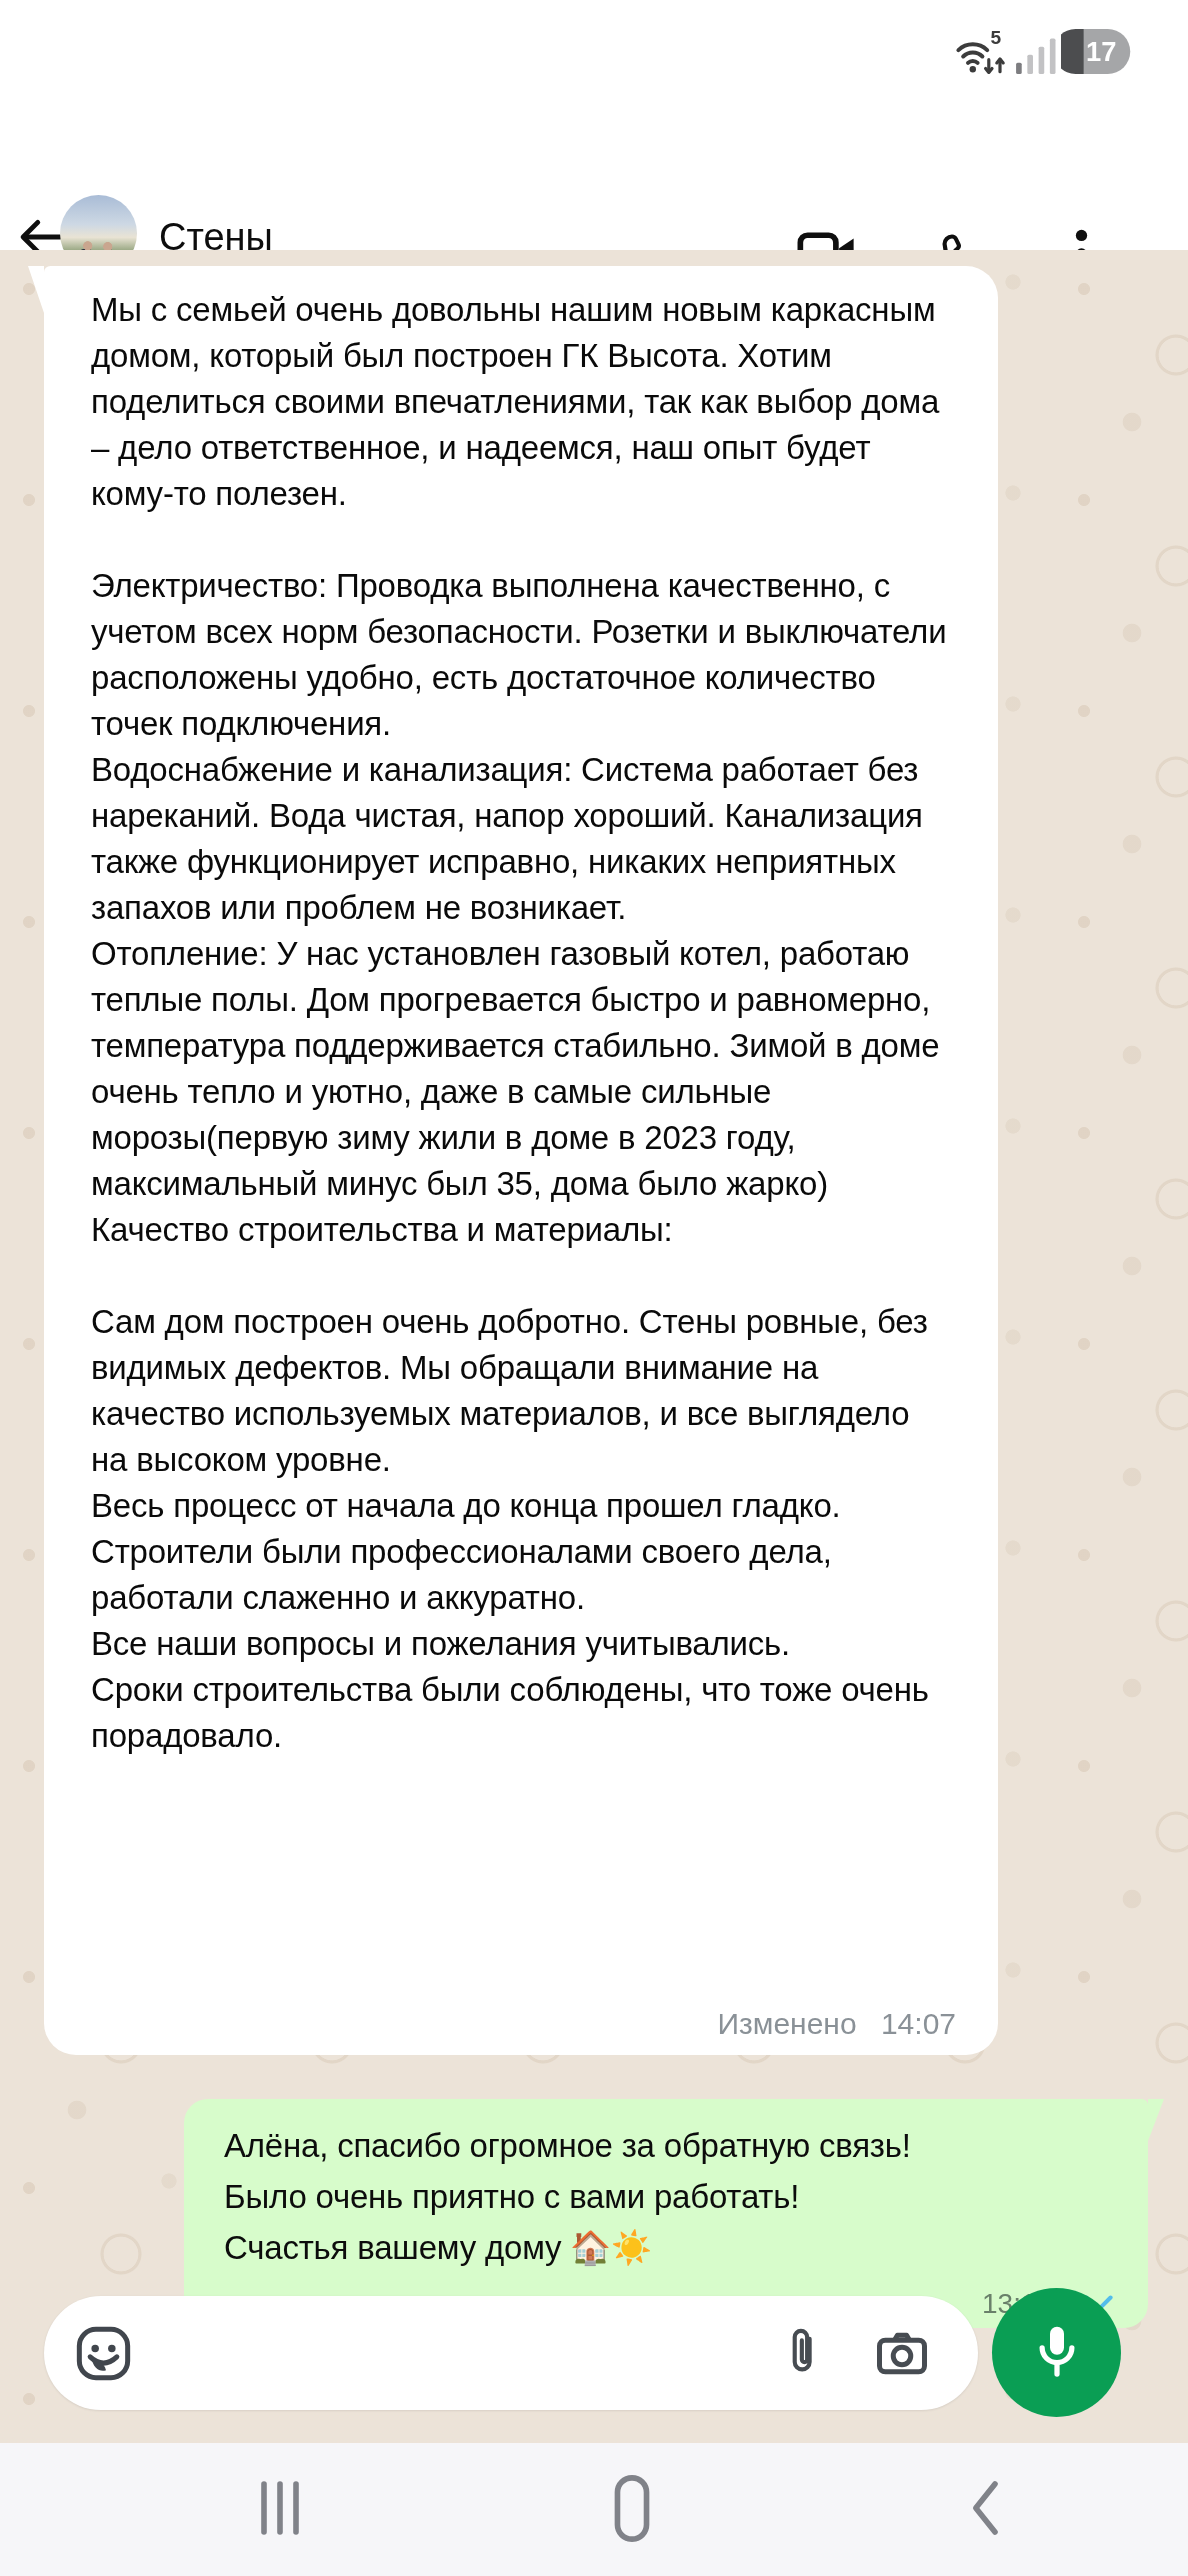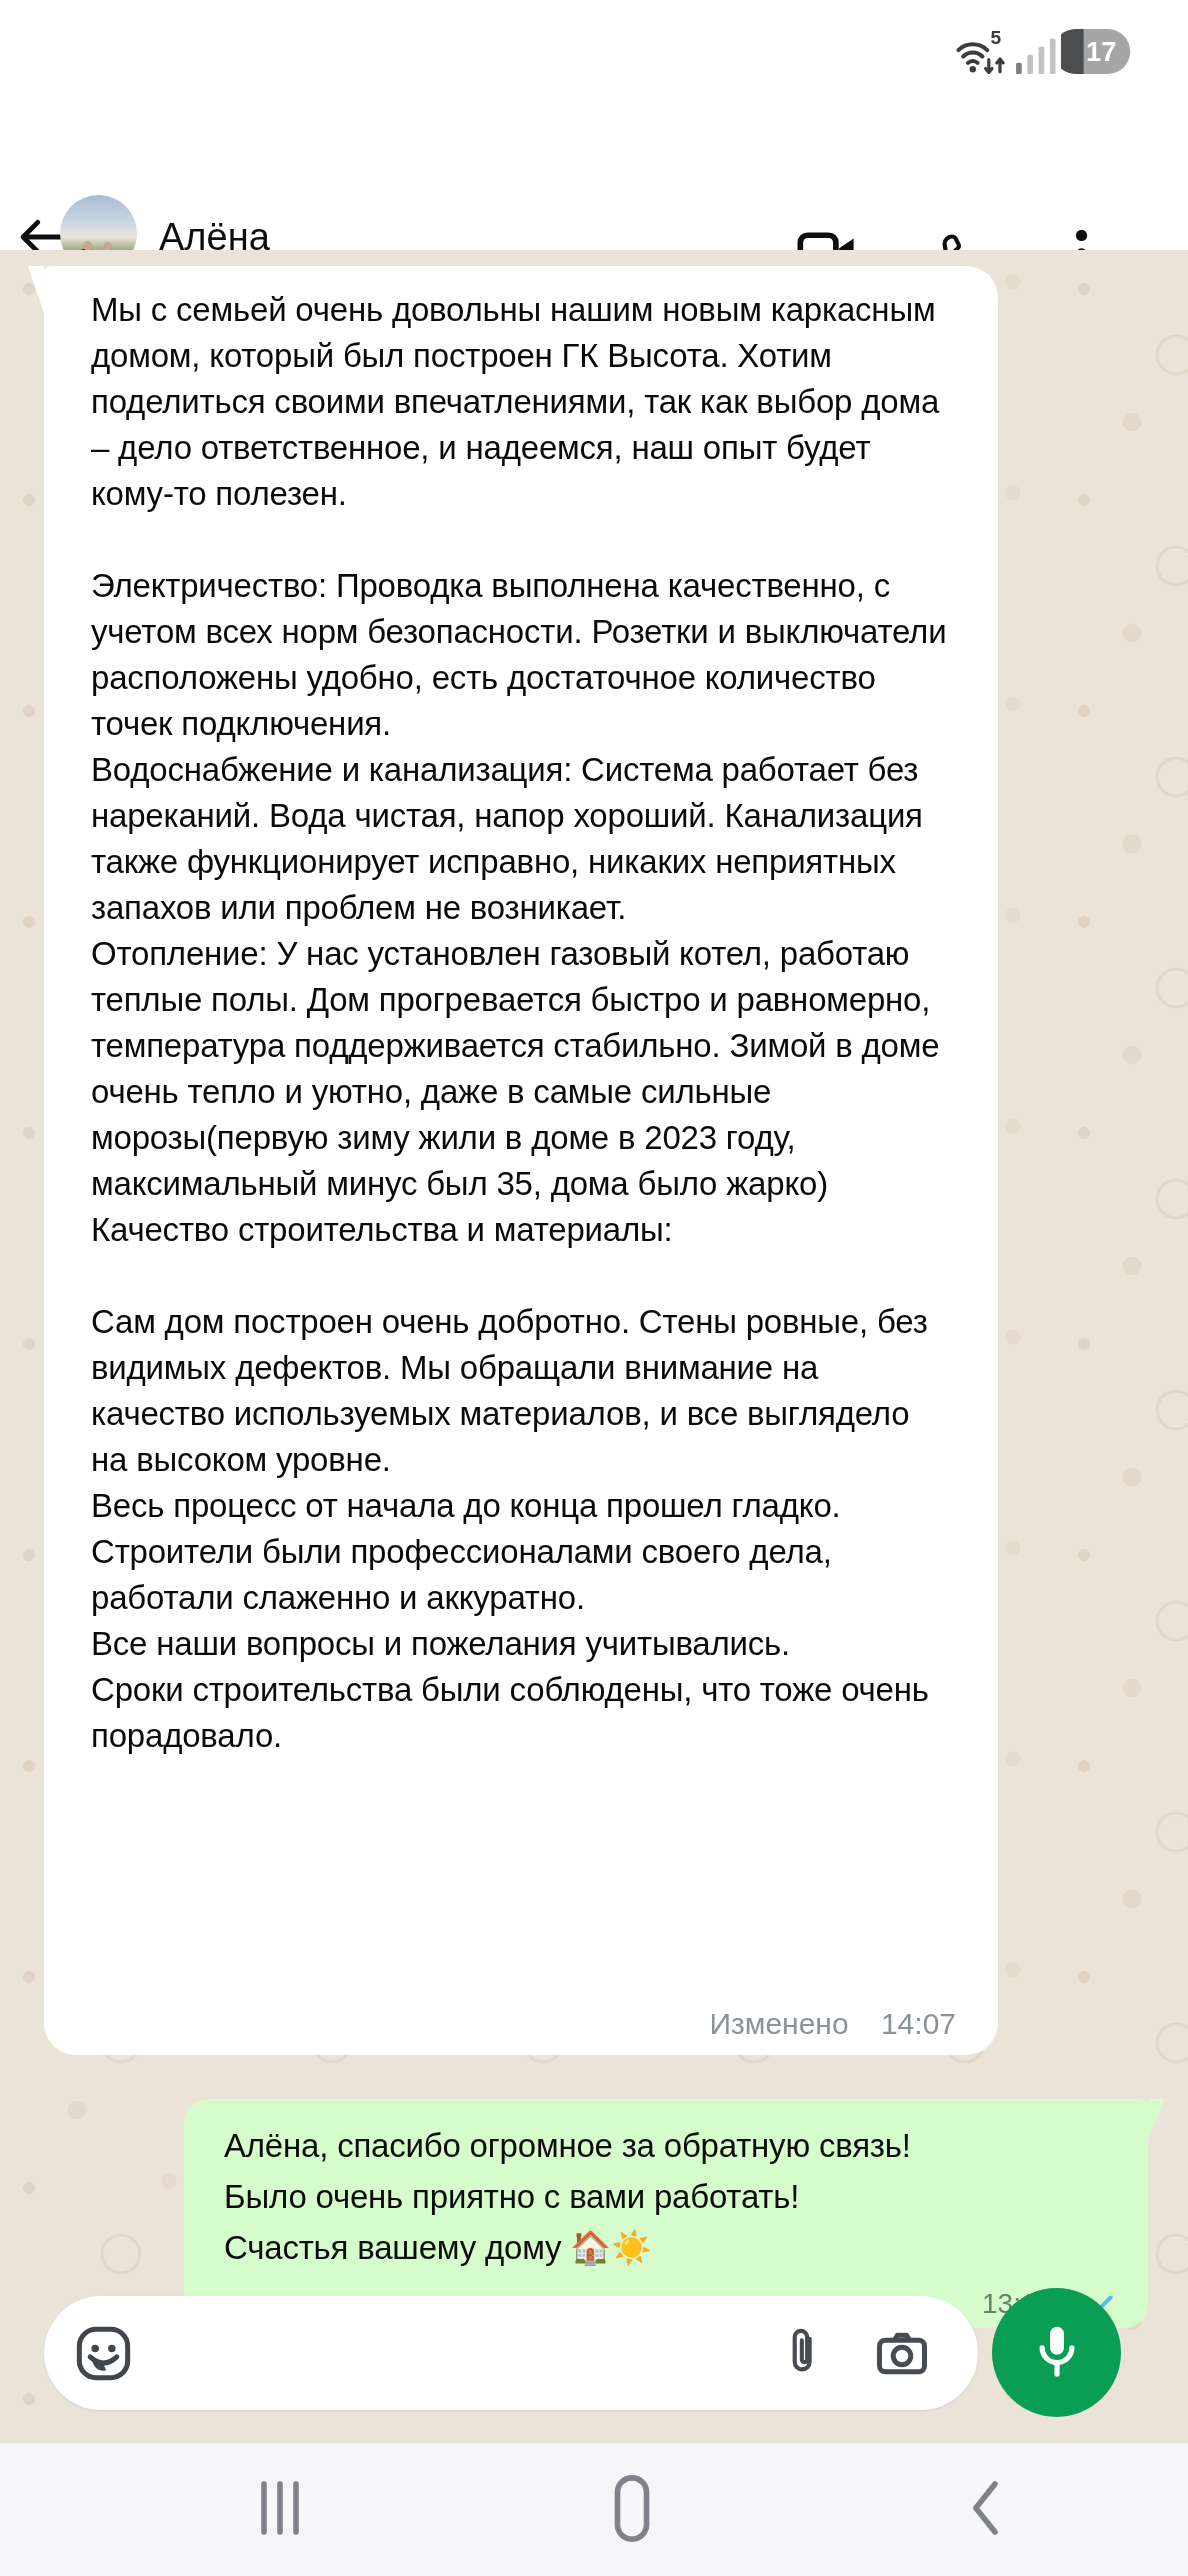--- a/index.html
+++ b/index.html
@@ -46,21 +46,21 @@
     padding:21px 44px 63px 47px;
   }
   .msg-in::before {
     content:""; position:absolute; left:-16px; top:0; width:0; height:0;
     border-right:16px solid #fff; border-bottom:47px solid transparent;
   }
   .msg-in .body {
     white-space:pre-wrap; font-size:33px; line-height:46px; color:#0a0a0a; letter-spacing:-0.2px;
   }
   .msg-meta { position:absolute; right:42px; bottom:14.5px; font-size:30px; color:#8a9197; }
-  .msg-meta span { margin-left:24px; }
+  .msg-meta span { margin-left:16px; }
   .msg-meta span:first-child { margin-left:0; }
 
   .msg-out {
     position:absolute; left:184px; top:2099px; width:964px; height:229px;
     background:#d7fccb; border-radius:24px; border-top-right-radius:6.4px;
     padding:21px 40px;
   }
   .msg-out::after {
     content:""; position:absolute; right:-16px; top:0; width:0; height:0;
     border-left:16px solid #d7fccb; border-bottom:42px solid transparent;
@@ -131,21 +131,21 @@
 </div>
 
 <div class="header">
   <svg class="back-btn icon-btn" width="52" height="52" viewBox="0 0 64 64">
     <g stroke="#0f0f0f" stroke-width="6" fill="none" stroke-linecap="round" stroke-linejoin="round">
       <path d="M56 32 H12"></path>
         <path d="M28 14 L10 32 L28 50"></path>
     </g>
   </svg>
   <div class="avatar"></div>
-  <div class="contact-name">Алёна</div>
+  <div class="contact-name">Стены</div>
 
   <svg class="hdr-video icon-btn" width="60" height="42" viewBox="0 0 74 52">
     <rect x="4" y="4" width="44" height="44" rx="9" fill="none" stroke="#0f0f0f" stroke-width="7"></rect>
     <path d="M52 20 L70 8 V44 L52 32 Z" fill="#0f0f0f"></path>
   </svg>
   <svg class="hdr-phone icon-btn" width="43" height="43" viewBox="0 0 52 52">
     <path d="M14.5 5.5 C16.5 5.5 18.3 6.6 19.2 8.4 L22.3 14.6 C23.2 16.4 22.8 18.6 21.3 19.9 L18.5 22.4 C20.8 27.4 24.6 31.2 29.6 33.5 L32.1 30.7 C33.4 29.2 35.6 28.8 37.4 29.7 L43.6 32.8 C45.4 33.7 46.5 35.5 46.5 37.5 C46.5 42.5 42.5 46.5 37.5 46.5 C20 45.5 6.5 32 5.5 14.5 C5.5 9.5 9.5 5.5 14.5 5.5 Z" fill="none" stroke="#0f0f0f" stroke-width="5" stroke-linejoin="round"></path>
   </svg>
   <svg class="hdr-menu icon-btn" width="13" height="50" viewBox="0 0 16 62">
     <circle cx="8" cy="8" r="7" fill="#0f0f0f"></circle>

